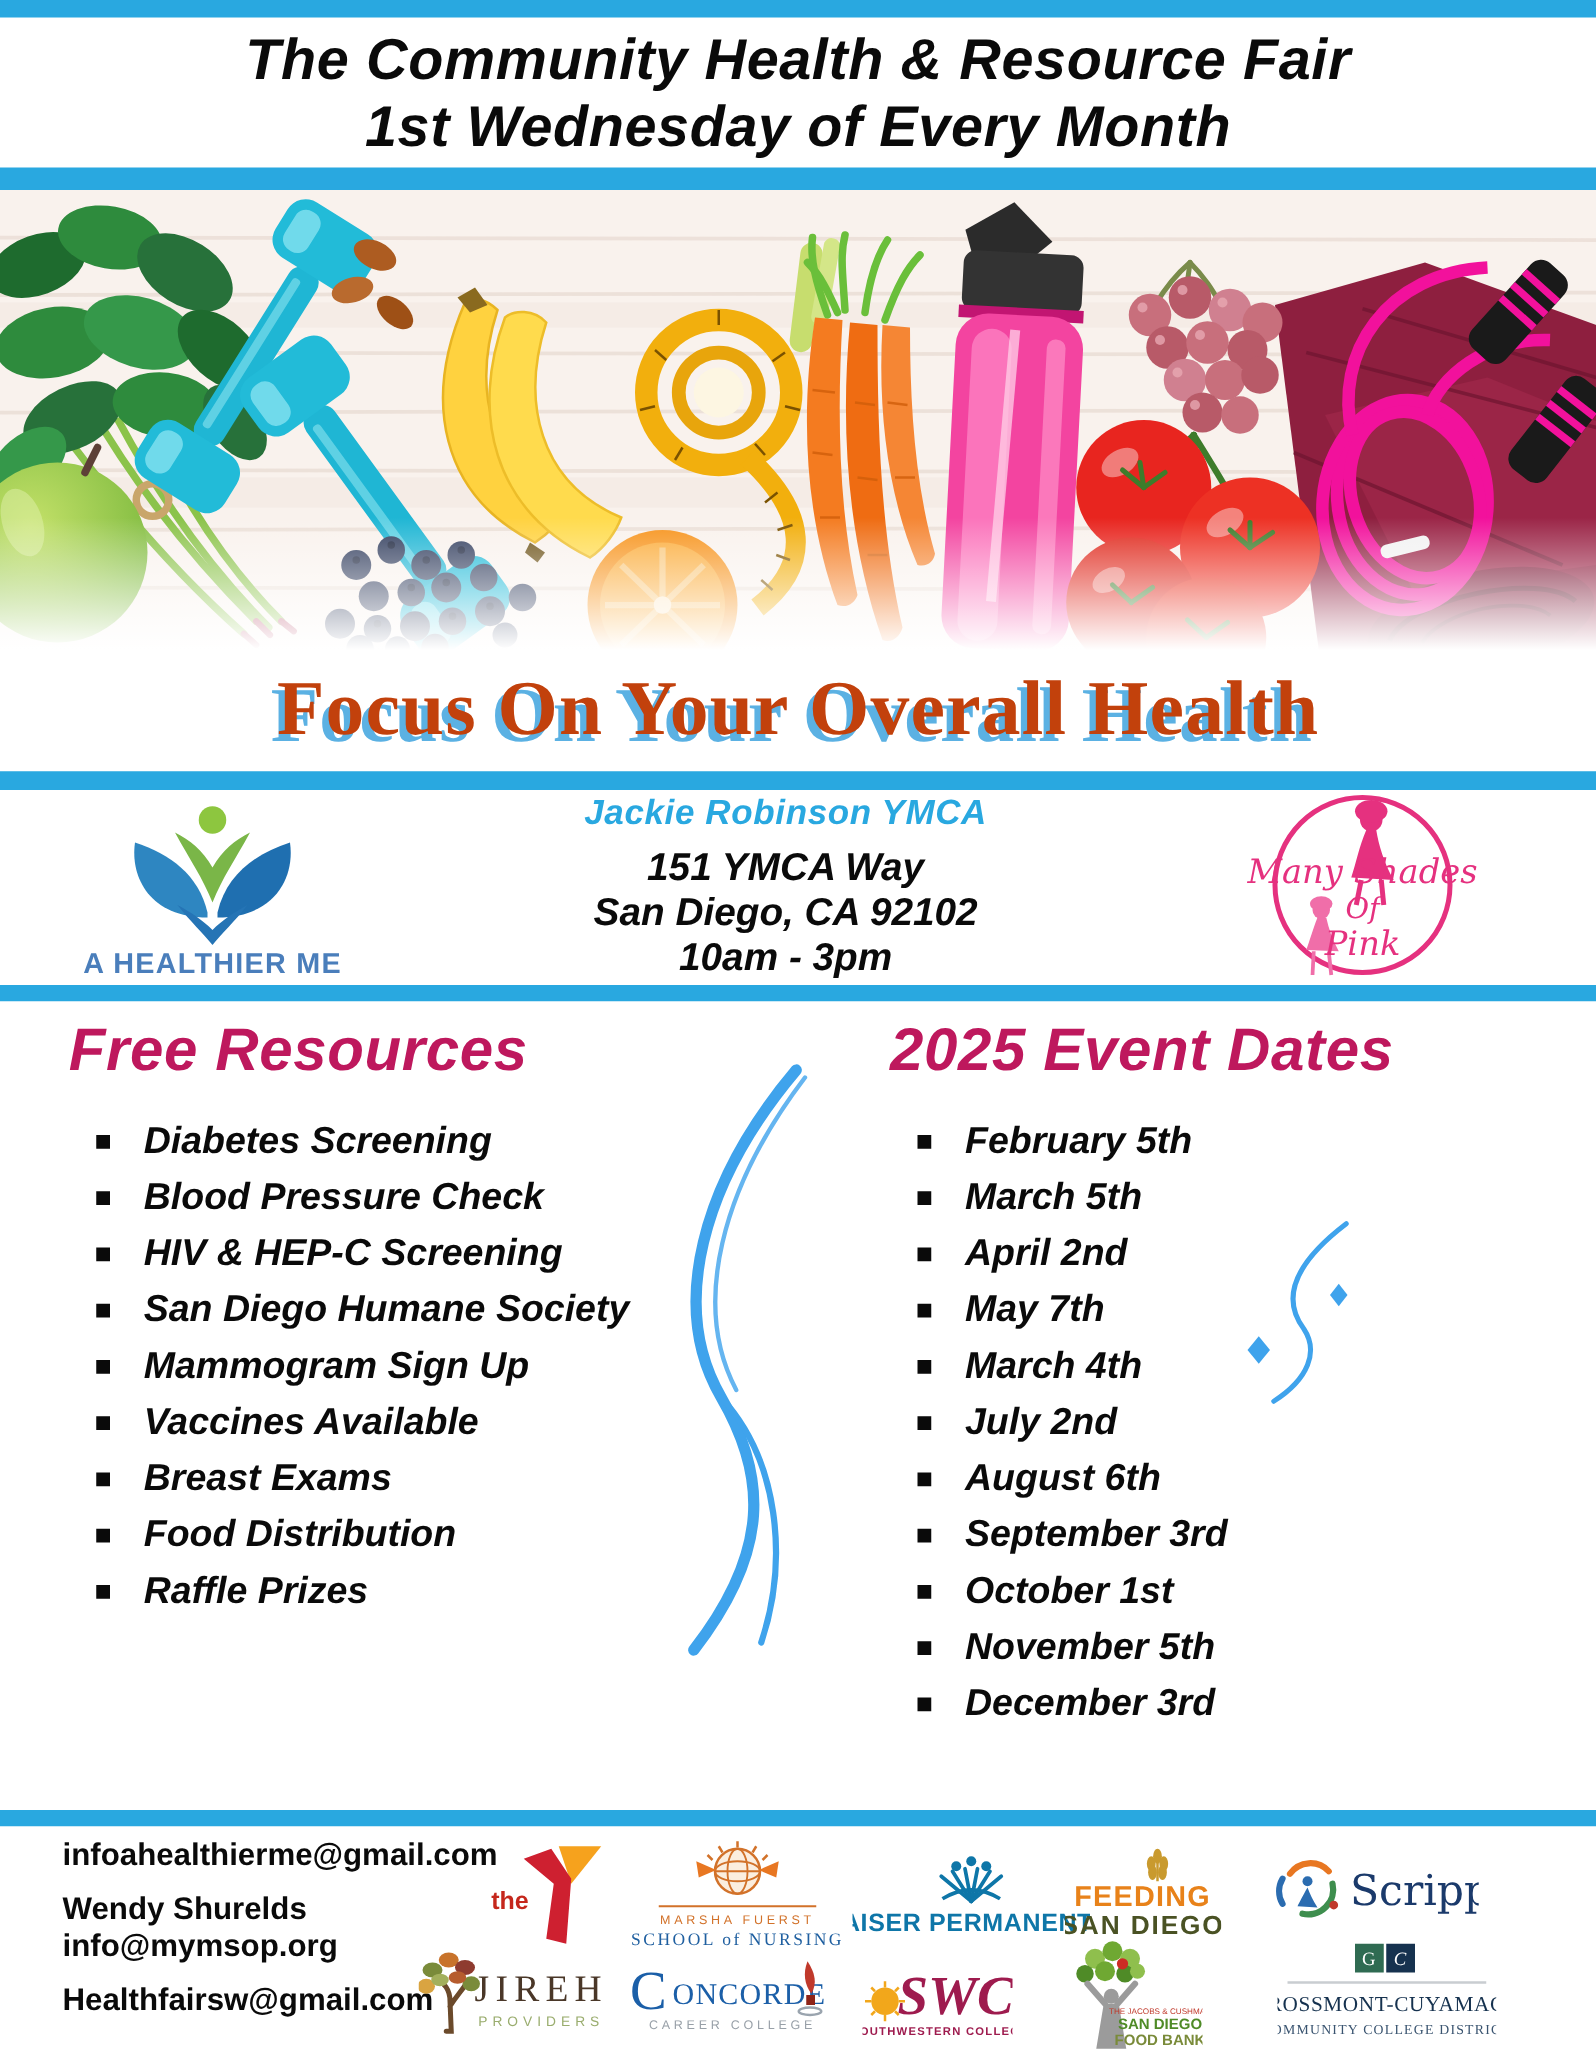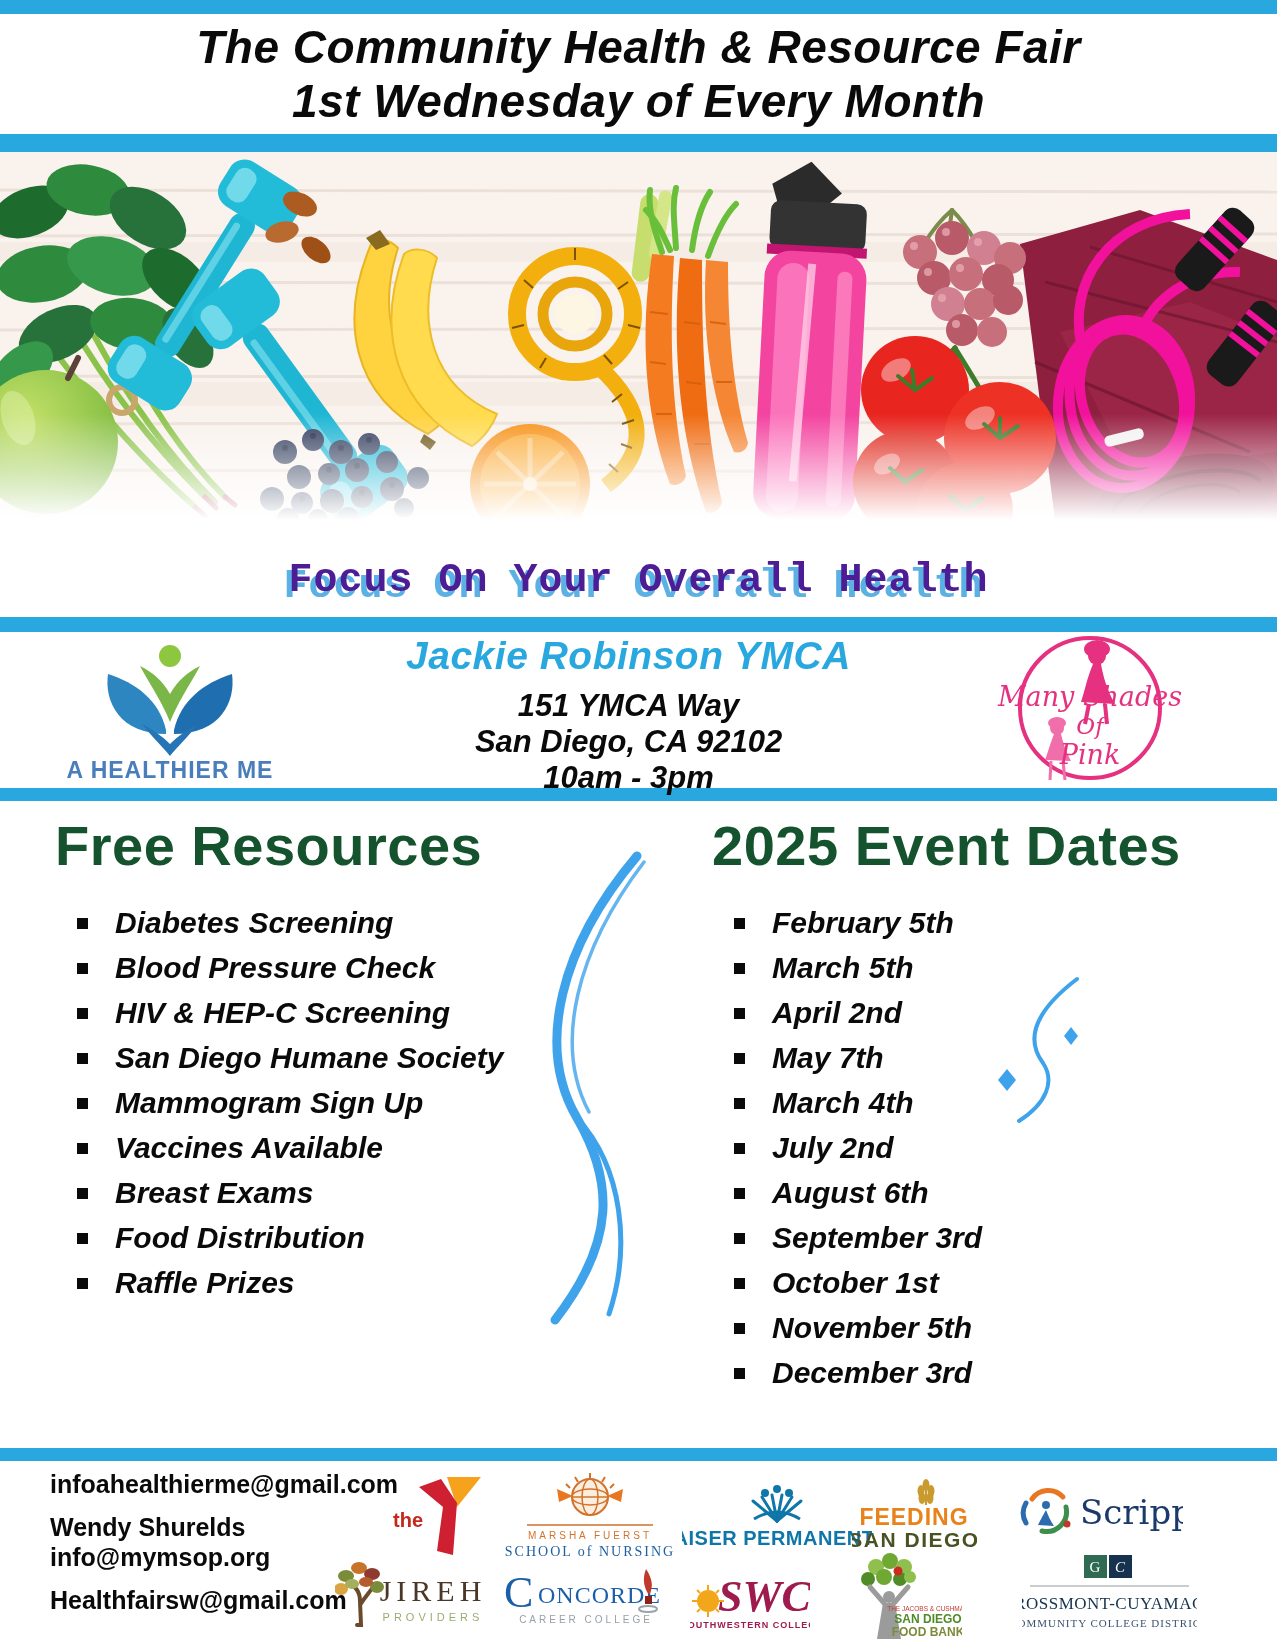--- a/index.html
+++ b/index.html
@@ -9,35 +9,35 @@
   .bar1{height:14px;} .bar2{height:18px;} .bar3{height:15px;} .bar4{height:13px;} .bar5{height:13px;}
 
   
   .header{height:120px;display:flex;flex-direction:column;justify-content:center;align-items:center;}
   .header .t{font-size:46px;font-weight:bold;font-style:italic;color:#0a0a0a;line-height:1.18;letter-spacing:.5px;}
 
   
   .hero{position:relative;height:465px;}
   .hero svg.photo{display:block;}
   .hero-caption{position:absolute;left:0;right:0;bottom:14px;text-align:center;
-    font-family:Liberation Mono, monospace;font-weight:bold;font-size:40px;color:#4c1d95;
+    font-family:Liberation Serif, serif;font-weight:bold;font-size:62px;color:#c2410c;
     text-shadow:-5px 6px 0 #5BB1E3;letter-spacing:1px;}
 
   
   .venue{position:relative;height:156px;}
   .ahm{position:absolute;left:60px;top:4px;}
   .msop{position:absolute;left:985px;top:0px;}
   .venue-center{position:absolute;left:280px;right:300px;top:2px;text-align:center;}
-  .venue-name{font-size:39px;font-weight:bold;font-style:italic;color:#29A8E0;letter-spacing:.5px;}
+  .venue-name{font-size:28px;font-weight:bold;font-style:italic;color:#29A8E0;letter-spacing:.5px;}
   .venue-line{font-size:31px;font-weight:bold;font-style:italic;color:#0a0a0a;line-height:36px;}
   .venue-lines{margin-top:10px;}
 
   
   .cols{position:relative;height:647px;}
-  .col-heading{font-size:56px;font-weight:bold;color:#14532d;letter-spacing:.5px;}
+  .col-heading{font-size:48px;font-weight:bold;font-style:italic;color:#be185d;letter-spacing:.5px;}
   .col-left{position:absolute;left:55px;top:12px;width:520px;}
   .col-right{position:absolute;left:712px;top:12px;width:520px;}
   ul.blist{list-style:none;margin:30px 0 0 0;padding:0 0 0 22px;}
   ul.blist li{position:relative;font-size:30px;font-weight:bold;font-style:italic;color:#0a0a0a;
     margin-bottom:15px;line-height:30px;padding-left:38px;}
   ul.blist li .sq{position:absolute;left:0;top:10px;width:11px;height:11px;background:#0a0a0a;}
   .swirl-big{position:absolute;left:525px;top:49px;}
   .swirl-small{position:absolute;left:985px;top:174px;}
 
   

